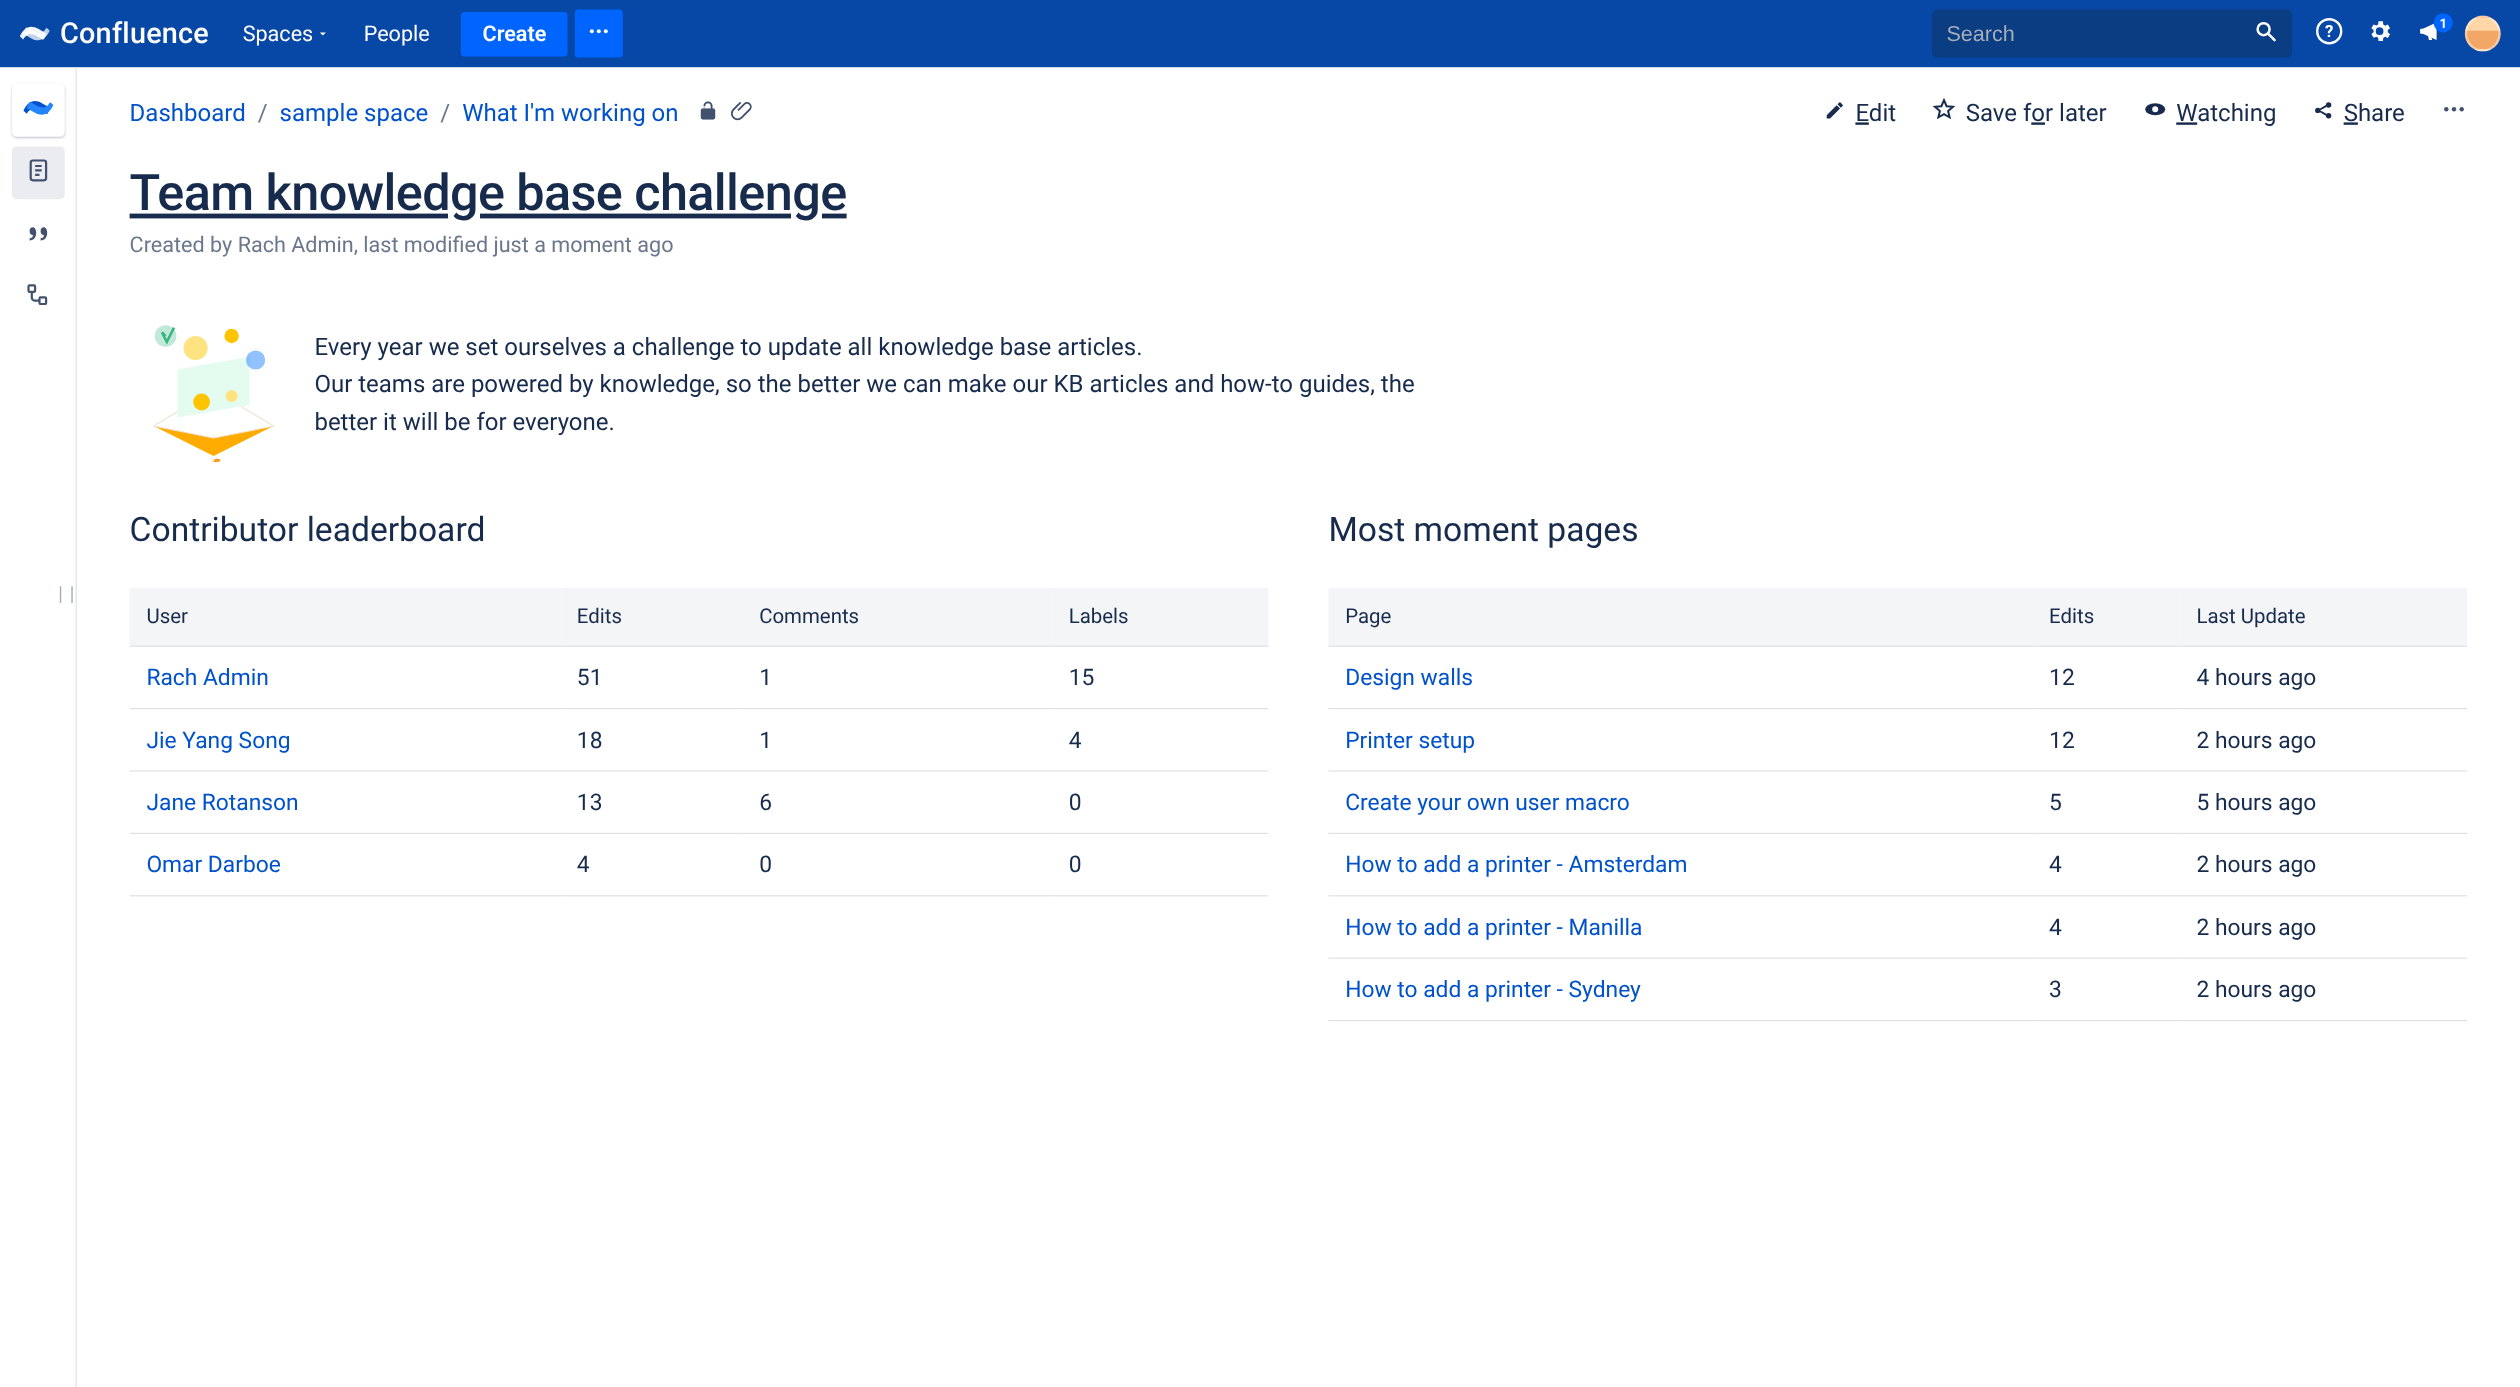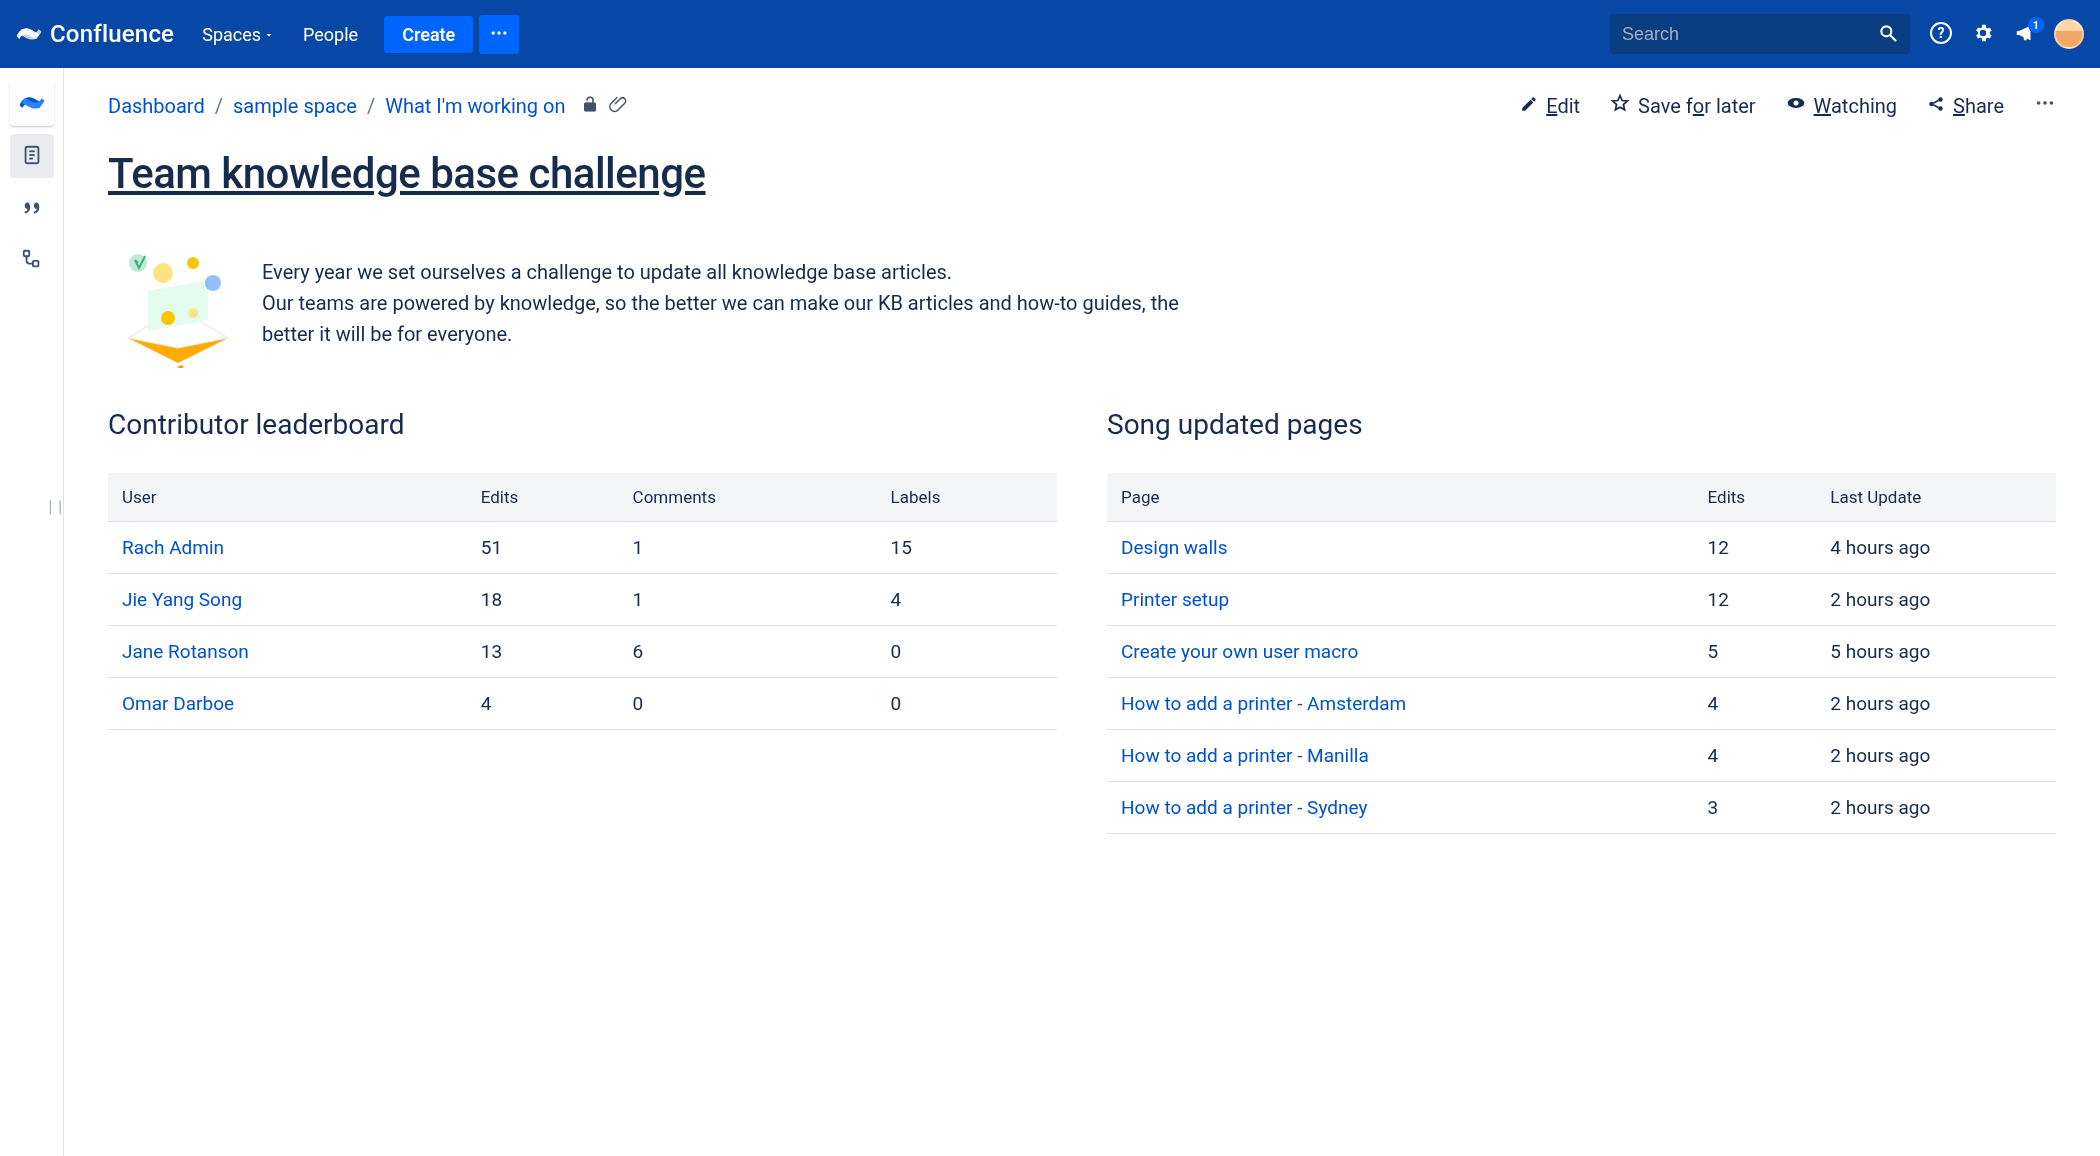--- a/index.html
+++ b/index.html
@@ -4,21 +4,21 @@
 <style>
   * { box-sizing: border-box; margin: 0; padding: 0; }
   body {
     font-family: -apple-system, BlinkMacSystemFont, "Segoe UI", Roboto, Helvetica, Arial, sans-serif;
     background: #fff;
     color: #172B4D;
     font-size: 14px;
   }
   .topbar {
     background: #0747A6;
-    height: 68px;
+    height: 56px;
     display: flex;
     align-items: center;
     padding: 0 16px;
     color: #fff;
   }
   .logo-wrap { display: flex; align-items: center; gap: 8px; margin-right: 16px; }
   .logo-icon svg { display:block; }
   .logo-text { font-size: 24px; font-weight: 500; letter-spacing: 0.2px; }
   .nav-items { display: flex; align-items: center; gap: 4px; }
   .nav-item {
@@ -306,20 +306,21 @@
                 <circle cx="5" cy="12" r="2" fill="#42526E"></circle>
                 <circle cx="12" cy="12" r="2" fill="#42526E"></circle>
                 <circle cx="19" cy="12" r="2" fill="#42526E"></circle>
               </svg>
           </span>
         </div>
       </div>
     </div>
 
     <h1 class="page-title">Team knowledge base challenge</h1>
+    <div class="byline">Created by Rach Admin, last modified just a moment ago</div>
 
     <div class="intro-row">
       <div class="intro-img">
         <svg width="140" height="130" viewBox="0 0 140 130">
           <path d="M20 100 L70 70 L120 100 L70 125 Z" fill="#FFAB00"></path>
           <path d="M20 100 L70 70 L120 100 L70 110 Z" fill="#fff" stroke="#F0E6D8"></path>
           <rect x="40" y="60" width="60" height="40" fill="#E3FCEF" transform="skewY(-10)"></rect>
           <circle cx="55" cy="35" r="10" fill="#FFE380"></circle>
           <circle cx="85" cy="25" r="6" fill="#FFC400"></circle>
           <circle cx="30" cy="25" r="9" fill="#36B37E" opacity="0.3"></circle>
@@ -371,21 +372,21 @@
                 <td><a href="#">Omar Darboe</a></td>
                 <td>4</td>
                 <td>0</td>
                 <td>0</td>
               </tr>
             </tbody>
         </table>
       </div>
 
       <div class="col">
-        <h2 class="section-h">Song updated pages</h2>
+        <h2 class="section-h">Most moment pages</h2>
         <table>
           <thead>
             <tr>
               <th>Page</th>
               <th>Edits</th>
               <th>Last Update</th>
             </tr>
           </thead>
           <tbody id="up-body">
               <tr>

